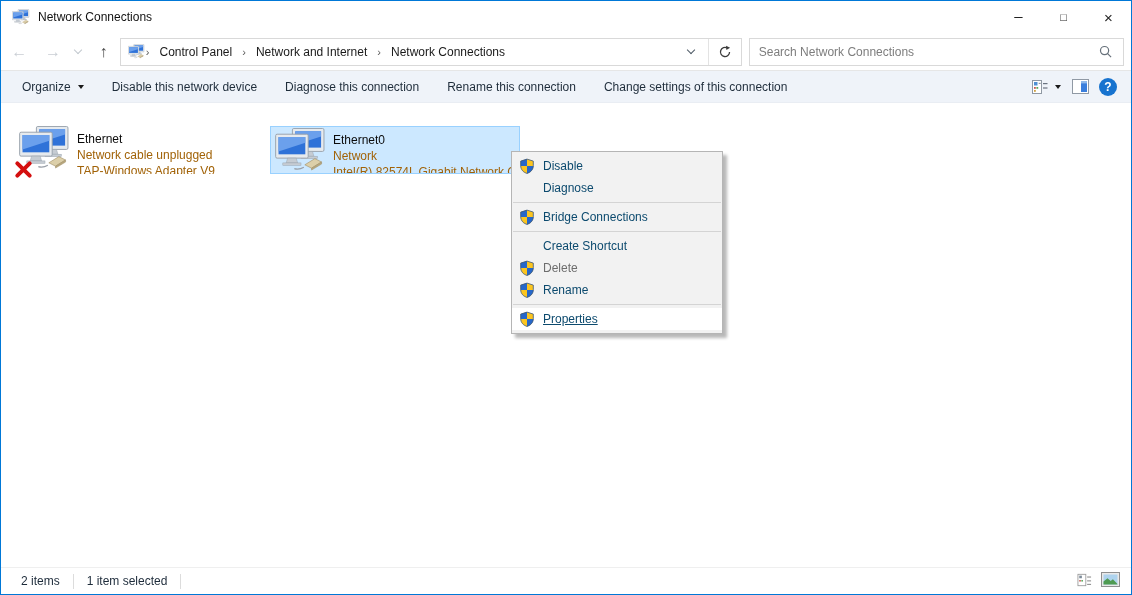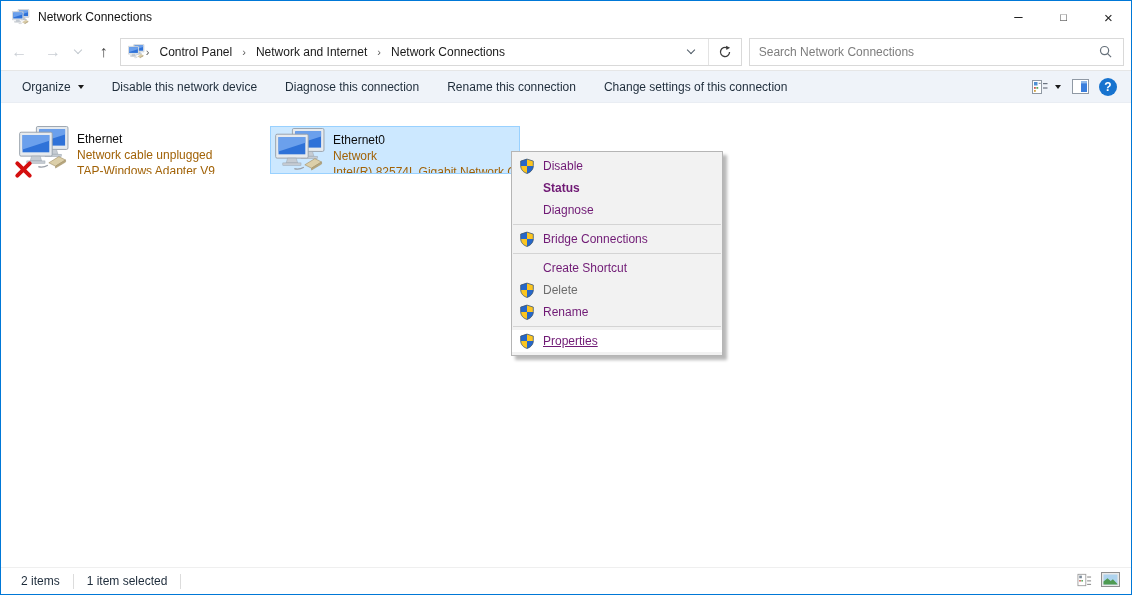--- a/index.html
+++ b/index.html
@@ -59,21 +59,21 @@
   .net-item .txt { margin-left:4px; padding-top:5px; line-height:16px; overflow:hidden; white-space:nowrap; }
   .net-item .name { color:#0b0b0b; }
   .net-item .sub { color:#a16207; }
   .net-item.one { left:14px; }
   .net-item.two { left:269px; background:#cce8ff; border:1px solid #99d1ff;justify-content:flex-end; }
   .net-item.two .icon-wrap { padding-top:1px; }
   .x-overlay { position:absolute; left:-1px; bottom:-8px; }
 
   
   .ctx-menu { position:absolute; left:510px; top:48px; width:212px; background:#f2f2f2; border:1px solid #b5b5b5; box-shadow:4px 4px 3px rgba(0,0,0,0.28); padding:3px 0; z-index:10; }
-  .mi { height:22px; display:flex; align-items:center; padding-left:7px; color:#701a75; cursor:default; }
+  .mi { height:22px; display:flex; align-items:center; padding-left:7px; color:#0c4a6e; cursor:default; }
   .mi .shield-slot { width:16px; height:16px; flex:none; display:flex; align-items:center; justify-content:center; }
   .mi .mi-label { margin-left:8px; white-space:nowrap; }
   .mi.bold .mi-label { font-weight:bold; }
   .mi.disabled { color:#6d6d6d; }
   .mi.hover { background:#ffffff;text-decoration:underline; }
   .mi-sep { height:1px; background:#d4d4d4; margin:3px 1px; }
 
   
   .statusbar { height:27px; border-top:1px solid #efefef; display:flex; align-items:center; padding-left:20px; color:#1d2b3a; }
   .sb-sep { width:1px; height:15px; background:#dcdcdc; margin:0 13px; }
@@ -255,24 +255,20 @@
 
     <div class="ctx-menu">
       <div class="mi">
         <span class="shield-slot">
             <svg width="16" height="16" viewBox="0 0 16 16">
               <use href="#uac-shield"></use>
             </svg>
           </span>
         <span class="mi-label">Disable</span>
       </div>
-      <div class="mi bold">
-        <span class="shield-slot"></span>
-        <span class="mi-label">Status</span>
-      </div>
       <div class="mi">
         <span class="shield-slot"></span>
         <span class="mi-label">Diagnose</span>
       </div>
       <div class="mi-sep"></div>
       <div class="mi">
         <span class="shield-slot">
             <svg width="16" height="16" viewBox="0 0 16 16">
               <use href="#uac-shield"></use>
             </svg>

